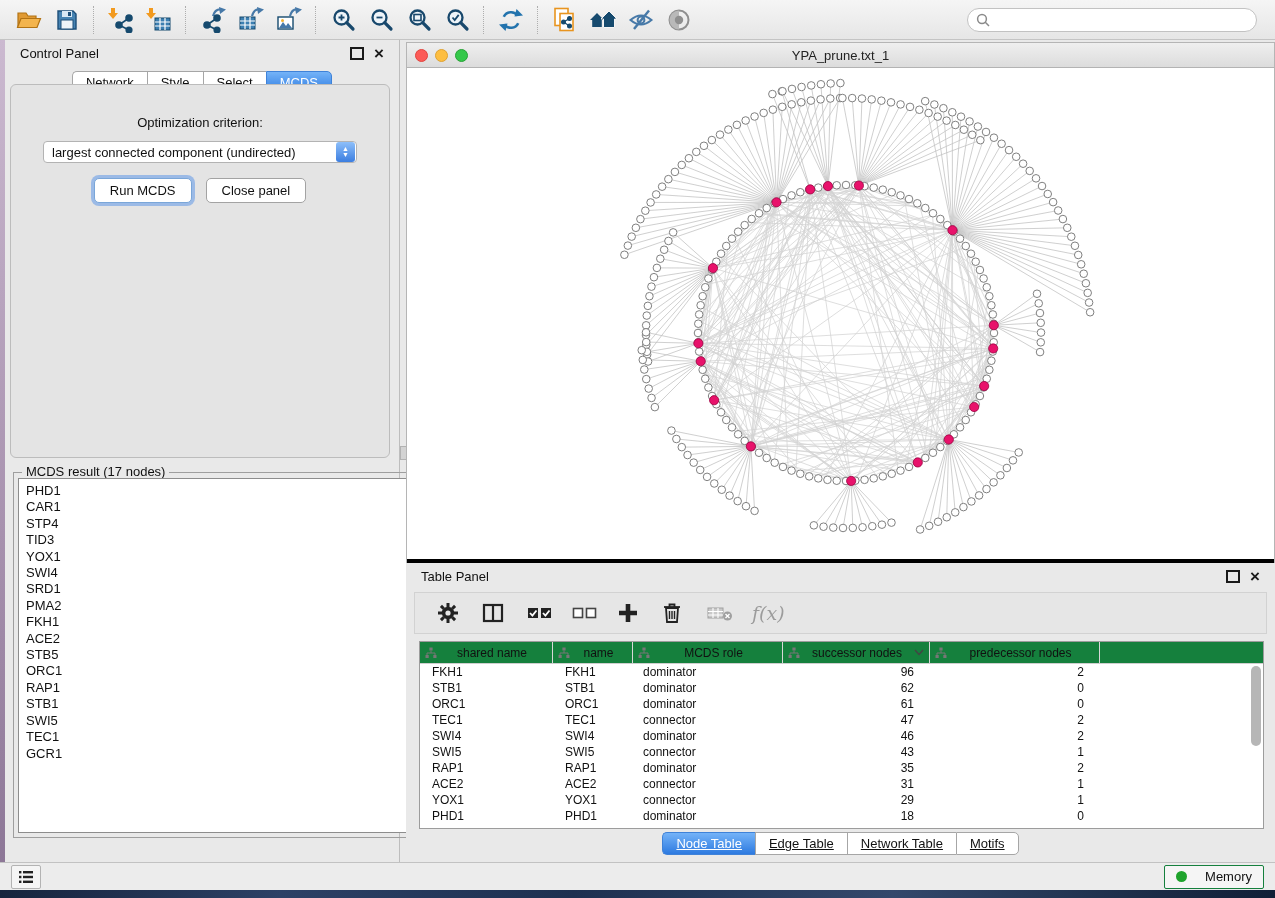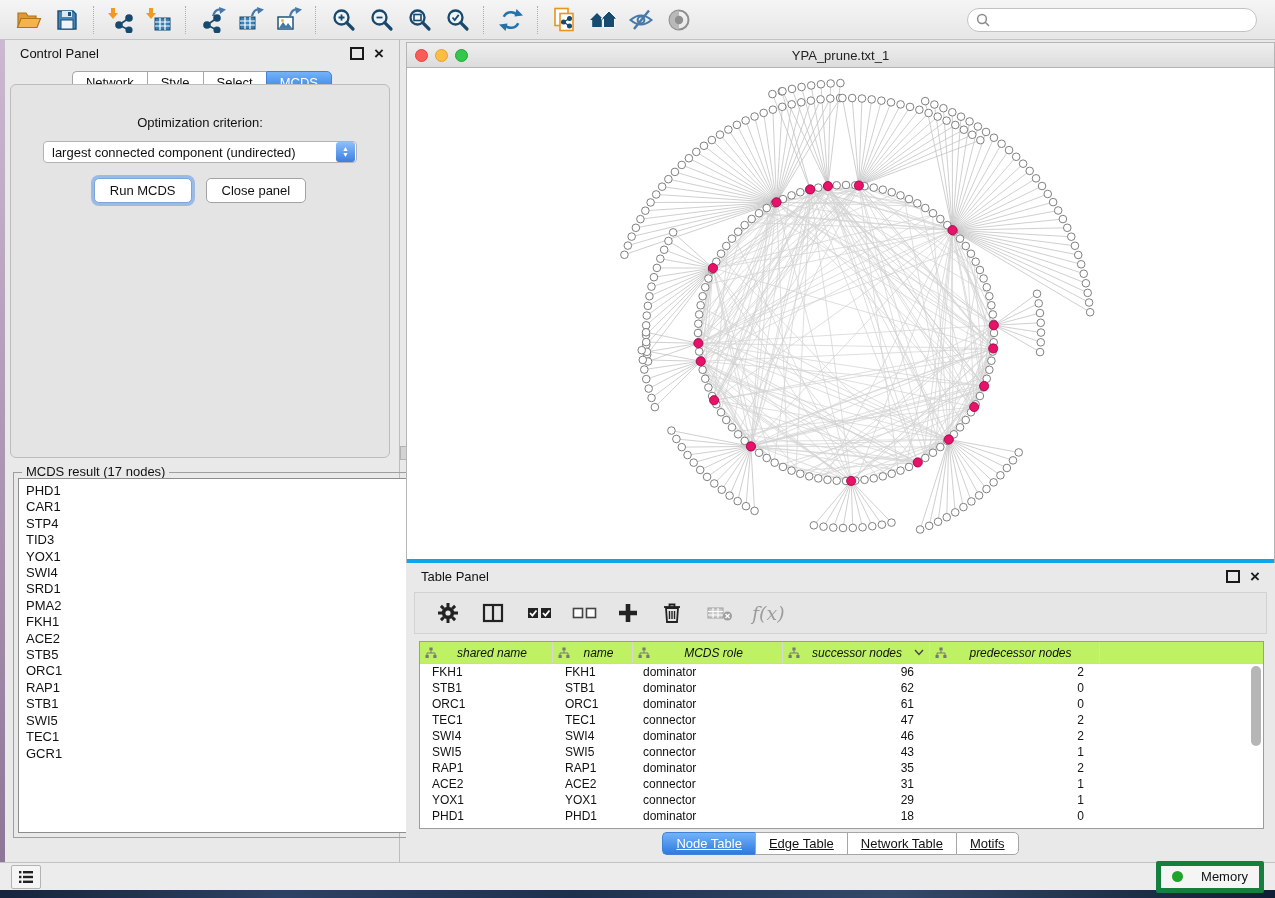--- a/index.html
+++ b/index.html
@@ -48,61 +48,61 @@
   .btn.focused{box-shadow:0 0 0 3px rgba(106,158,232,.6);border-color:#7aa6d8;}
   .result-group{position:absolute;left:8px;top:426px;width:446px;height:372px;}
   .result-border{position:absolute;inset:6px 0 0 0;border:1px solid #9e9e9e;}
   .result-legend{position:absolute;left:9px;top:-2px;background:#e9e9e9;padding:0 4px;font-size:13px;}
   .result-list{position:absolute;left:5px;top:12px;right:5px;bottom:5px;background:#fff;
                border:1px solid #8d8d8d;overflow:hidden;padding:4px 0 0 7px;}
   .result-scroll{position:absolute;right:0;top:0;bottom:0;width:12px;background:#f2f2f2;border-left:1px solid #ddd;}
   .mcds-item{font-size:13px;line-height:16.4px;}
   
   .net-window{position:absolute;left:406px;top:42px;width:869px;height:624px;box-sizing:border-box;
-              background:#0ea5e9;border:1px solid #b5b5b5;}
+              background:#000000;border:1px solid #b5b5b5;}
   .net-titlebar{height:24px;background:linear-gradient(#efefef,#dcdcdc);border-bottom:1px solid #b3b3b3;
                 display:flex;align-items:center;padding:0 8px;position:relative;}
   .traffic{display:flex;gap:7px;z-index:2;}
   .light{width:13px;height:13px;border-radius:50%;box-sizing:border-box;}
   .light.red{background:#fc5b57;border:1px solid #e2443e;}
   .light.yellow{background:#fdbe41;border:1px solid #dfa231;}
   .light.green{background:#34c84a;border:1px solid #27a236;}
   .title-center{position:absolute;left:0;right:0;text-align:center;font-size:13px;color:#222;}
   .net-canvas{position:relative;width:867px;height:491px;background:#fff;overflow:hidden;}
   
   .v-handle{position:absolute;left:400px;top:446px;width:6px;height:12px;background:#d3d3d3;border:1px solid #b2b2b2;}
   .h-handle{position:absolute;left:835px;top:555px;width:12px;height:6px;background:#d3d3d3;border:1px solid #b2b2b2;}
   
   .table-panel{position:absolute;left:406px;top:563px;width:869px;height:299px;background:#e9e9e9;}
   .tp-toolbar{position:absolute;left:8px;top:29px;right:8px;height:42px;box-sizing:border-box;
               background:#e6e6e6;border:1px solid #d2d2d2;display:flex;align-items:center;gap:19px;padding:0 0 0 22px;}
   .tp-tool{display:flex;align-items:center;justify-content:flex-start;width:26px;height:26px;}
   .fx-label{font-family:"DejaVu Serif",serif;font-style:italic;font-size:19px;color:#9c9c9c;}
   .table-wrap{position:absolute;left:13px;top:78px;width:845px;height:188px;box-sizing:border-box;
               background:#fff;border:1px solid #9c9c9c;overflow:hidden;}
-  .thead{display:flex;height:21px;background:#bef264;border-bottom:1px solid #cfcfcf;font-size:12px;font-style:italic;}
+  .thead{display:flex;height:21px;background:#15803d;border-bottom:1px solid #cfcfcf;font-size:12px;}
   .th{display:flex;align-items:center;border-right:1px solid #d8d8d8;box-sizing:border-box;padding:0 5px;}
   .th .th-label{flex:1;text-align:center;}
   .th0{width:133px}.th1{width:80px}.th2{width:150px}.th3{width:147px}.th4{width:170px}
   .trow{display:flex;height:16px;font-size:12px;align-items:center;}
   .tc{box-sizing:border-box;}
   .tc0{width:133px;padding-left:12px;}
   .tc1{width:80px;padding-left:12px;}
   .tc2{width:150px;padding-left:10px;}
   .tc3{width:147px;text-align:right;padding-right:16px;}
   .tc4{width:170px;text-align:right;padding-right:16px;}
   .v-scroll{position:absolute;right:2px;top:24px;width:10px;bottom:4px;}
   .v-thumb{width:10px;height:80px;background:#b6b6b6;border-radius:5px;}
   .tp-tabs{position:absolute;left:0;right:0;top:269px;display:flex;justify-content:center;height:23px;}
   
   .status-bar{position:absolute;left:0;top:862px;width:1275px;height:28px;box-sizing:border-box;
               background:#ececec;border-top:1px solid #c2c2c2;display:flex;align-items:center;padding:0 11px;}
   .list-btn{width:28px;height:22px;border:1px solid #b3b3b3;background:#f5f5f5;border-radius:2px;
             display:flex;align-items:center;justify-content:center;}
-  .memory-btn{margin-left:auto;height:22px;border:5px solid #15803d;background:#f5f5f5;border-radius:2px;
+  .memory-btn{margin-left:auto;height:22px;border:1px solid #15803d;background:#f5f5f5;border-radius:2px;
               display:flex;align-items:center;gap:18px;padding:0 11px;font-size:13px;}
   .mem-dot{width:11px;height:11px;border-radius:50%;}
 </style>
 </head>
 <body>
 
 <div class="screen">
 
   <div class="toolbar">
     <div class="tb-btn">

